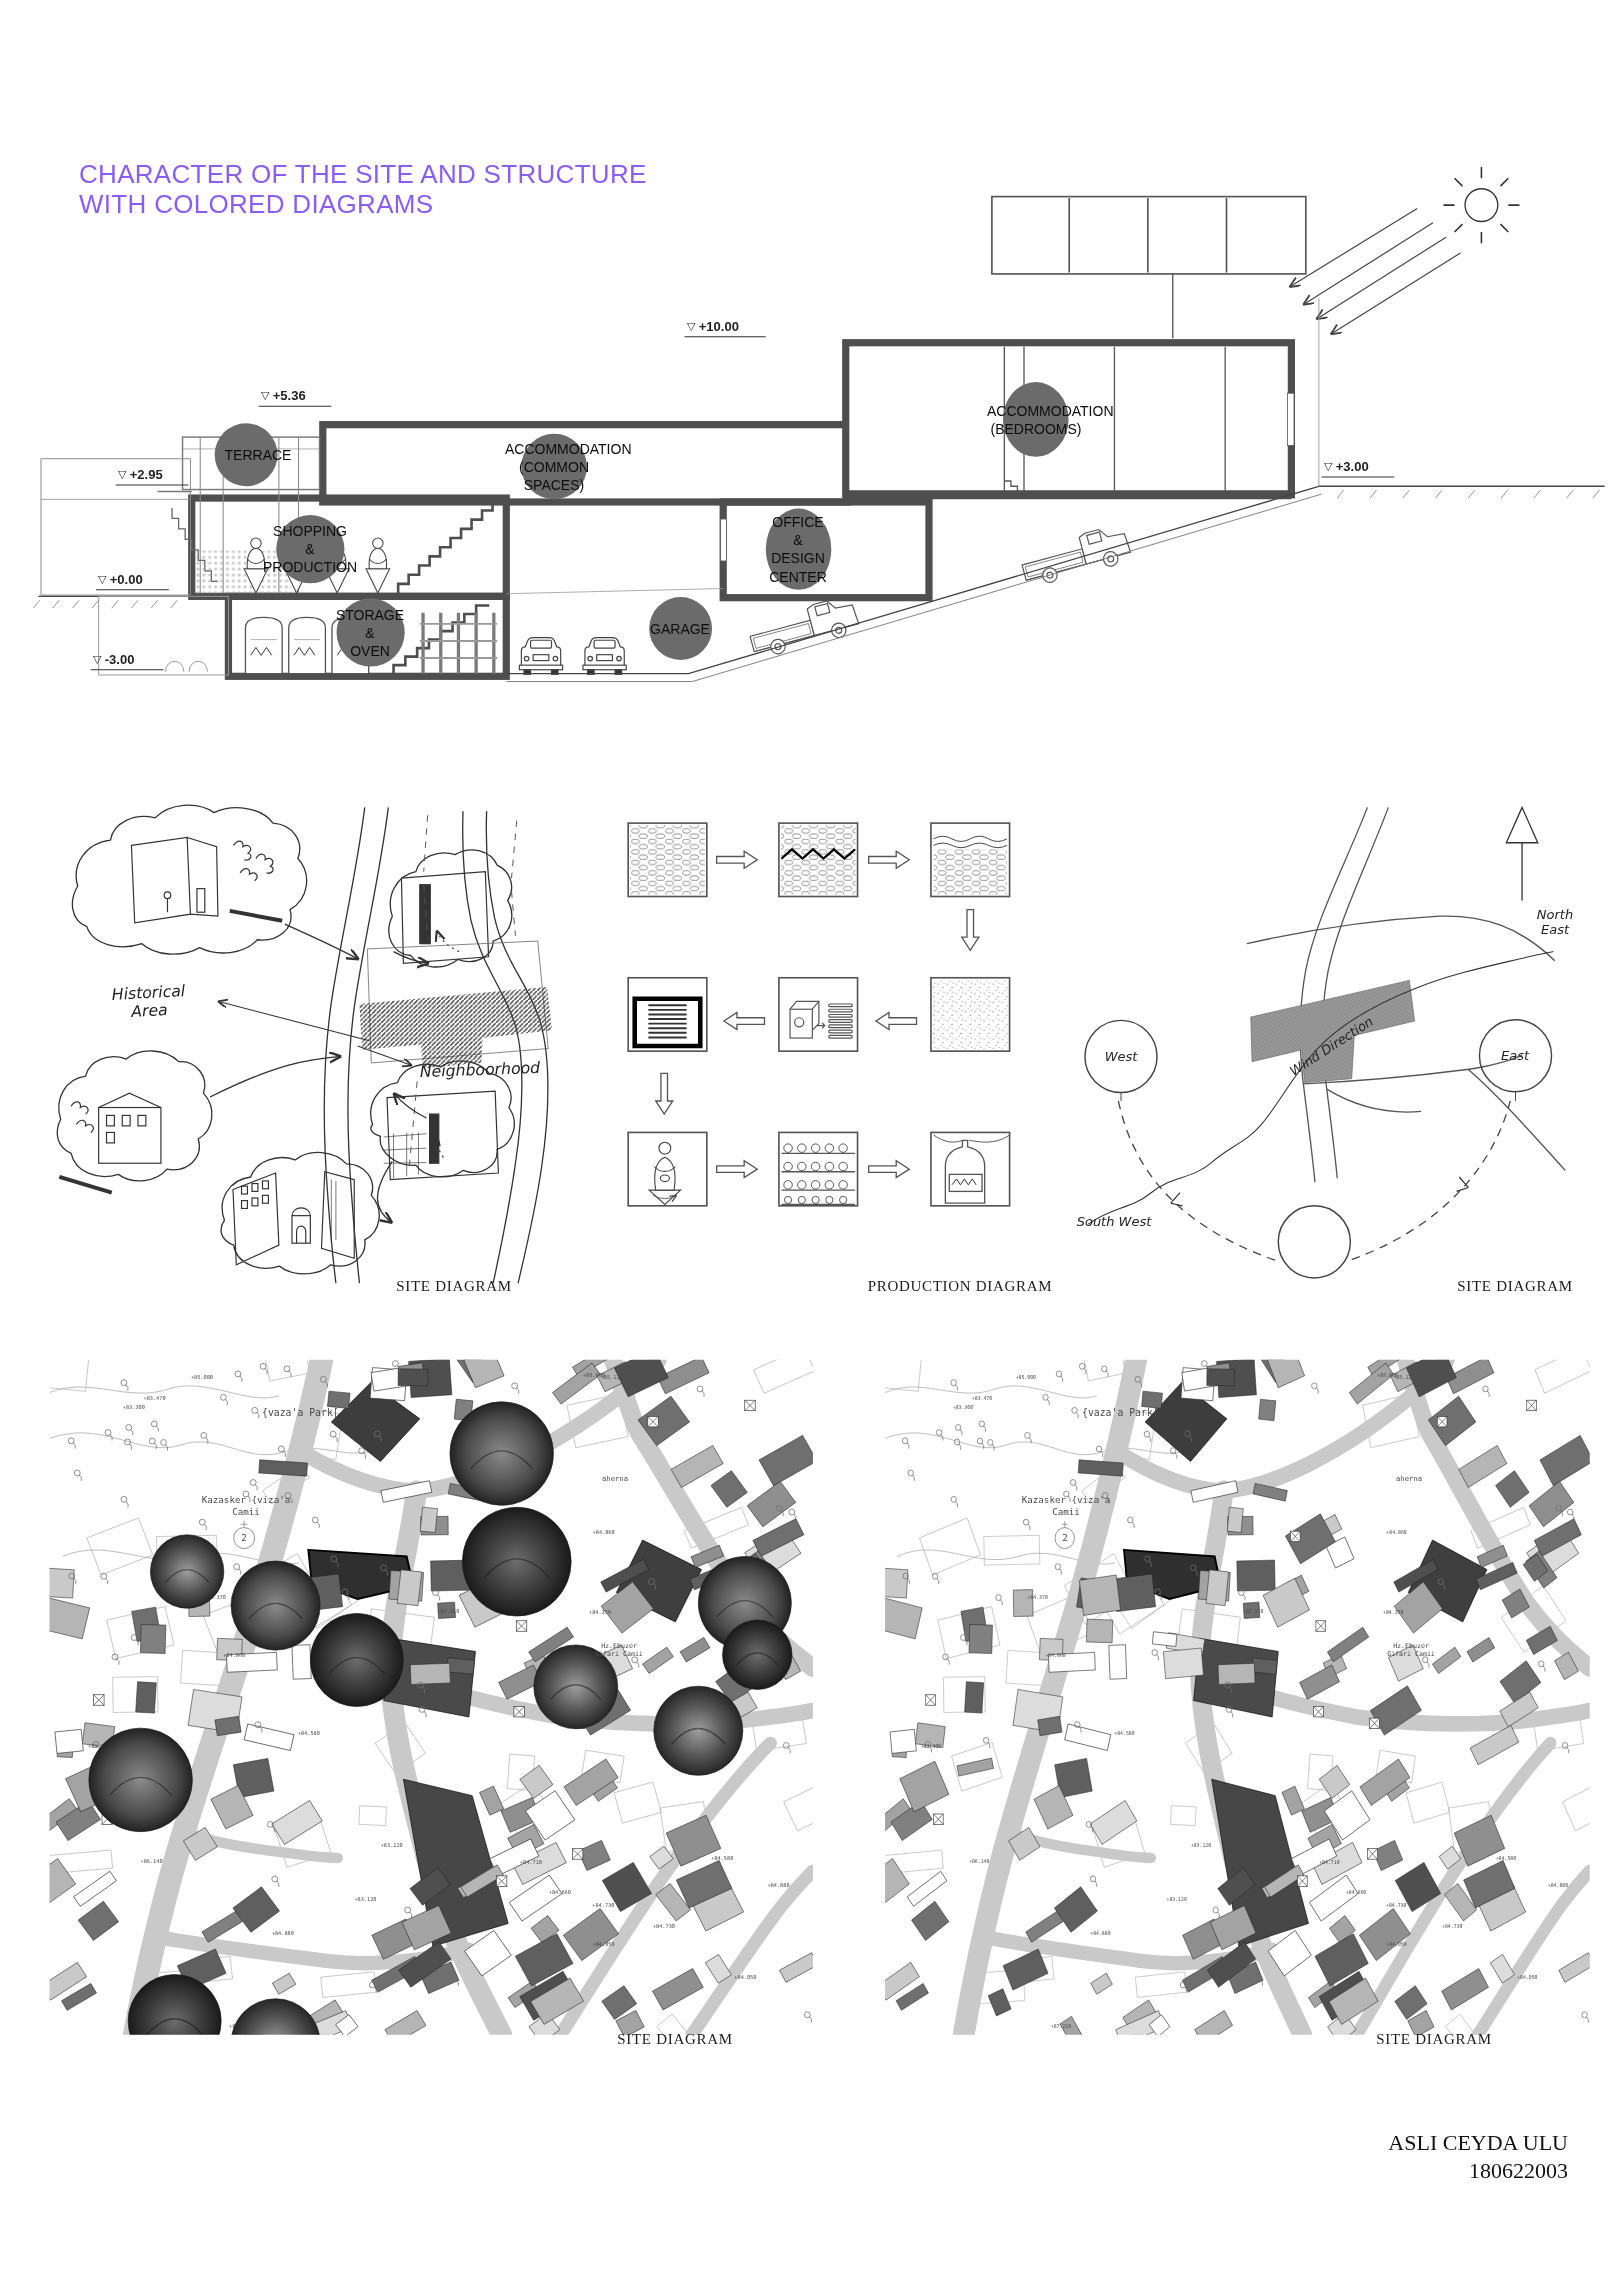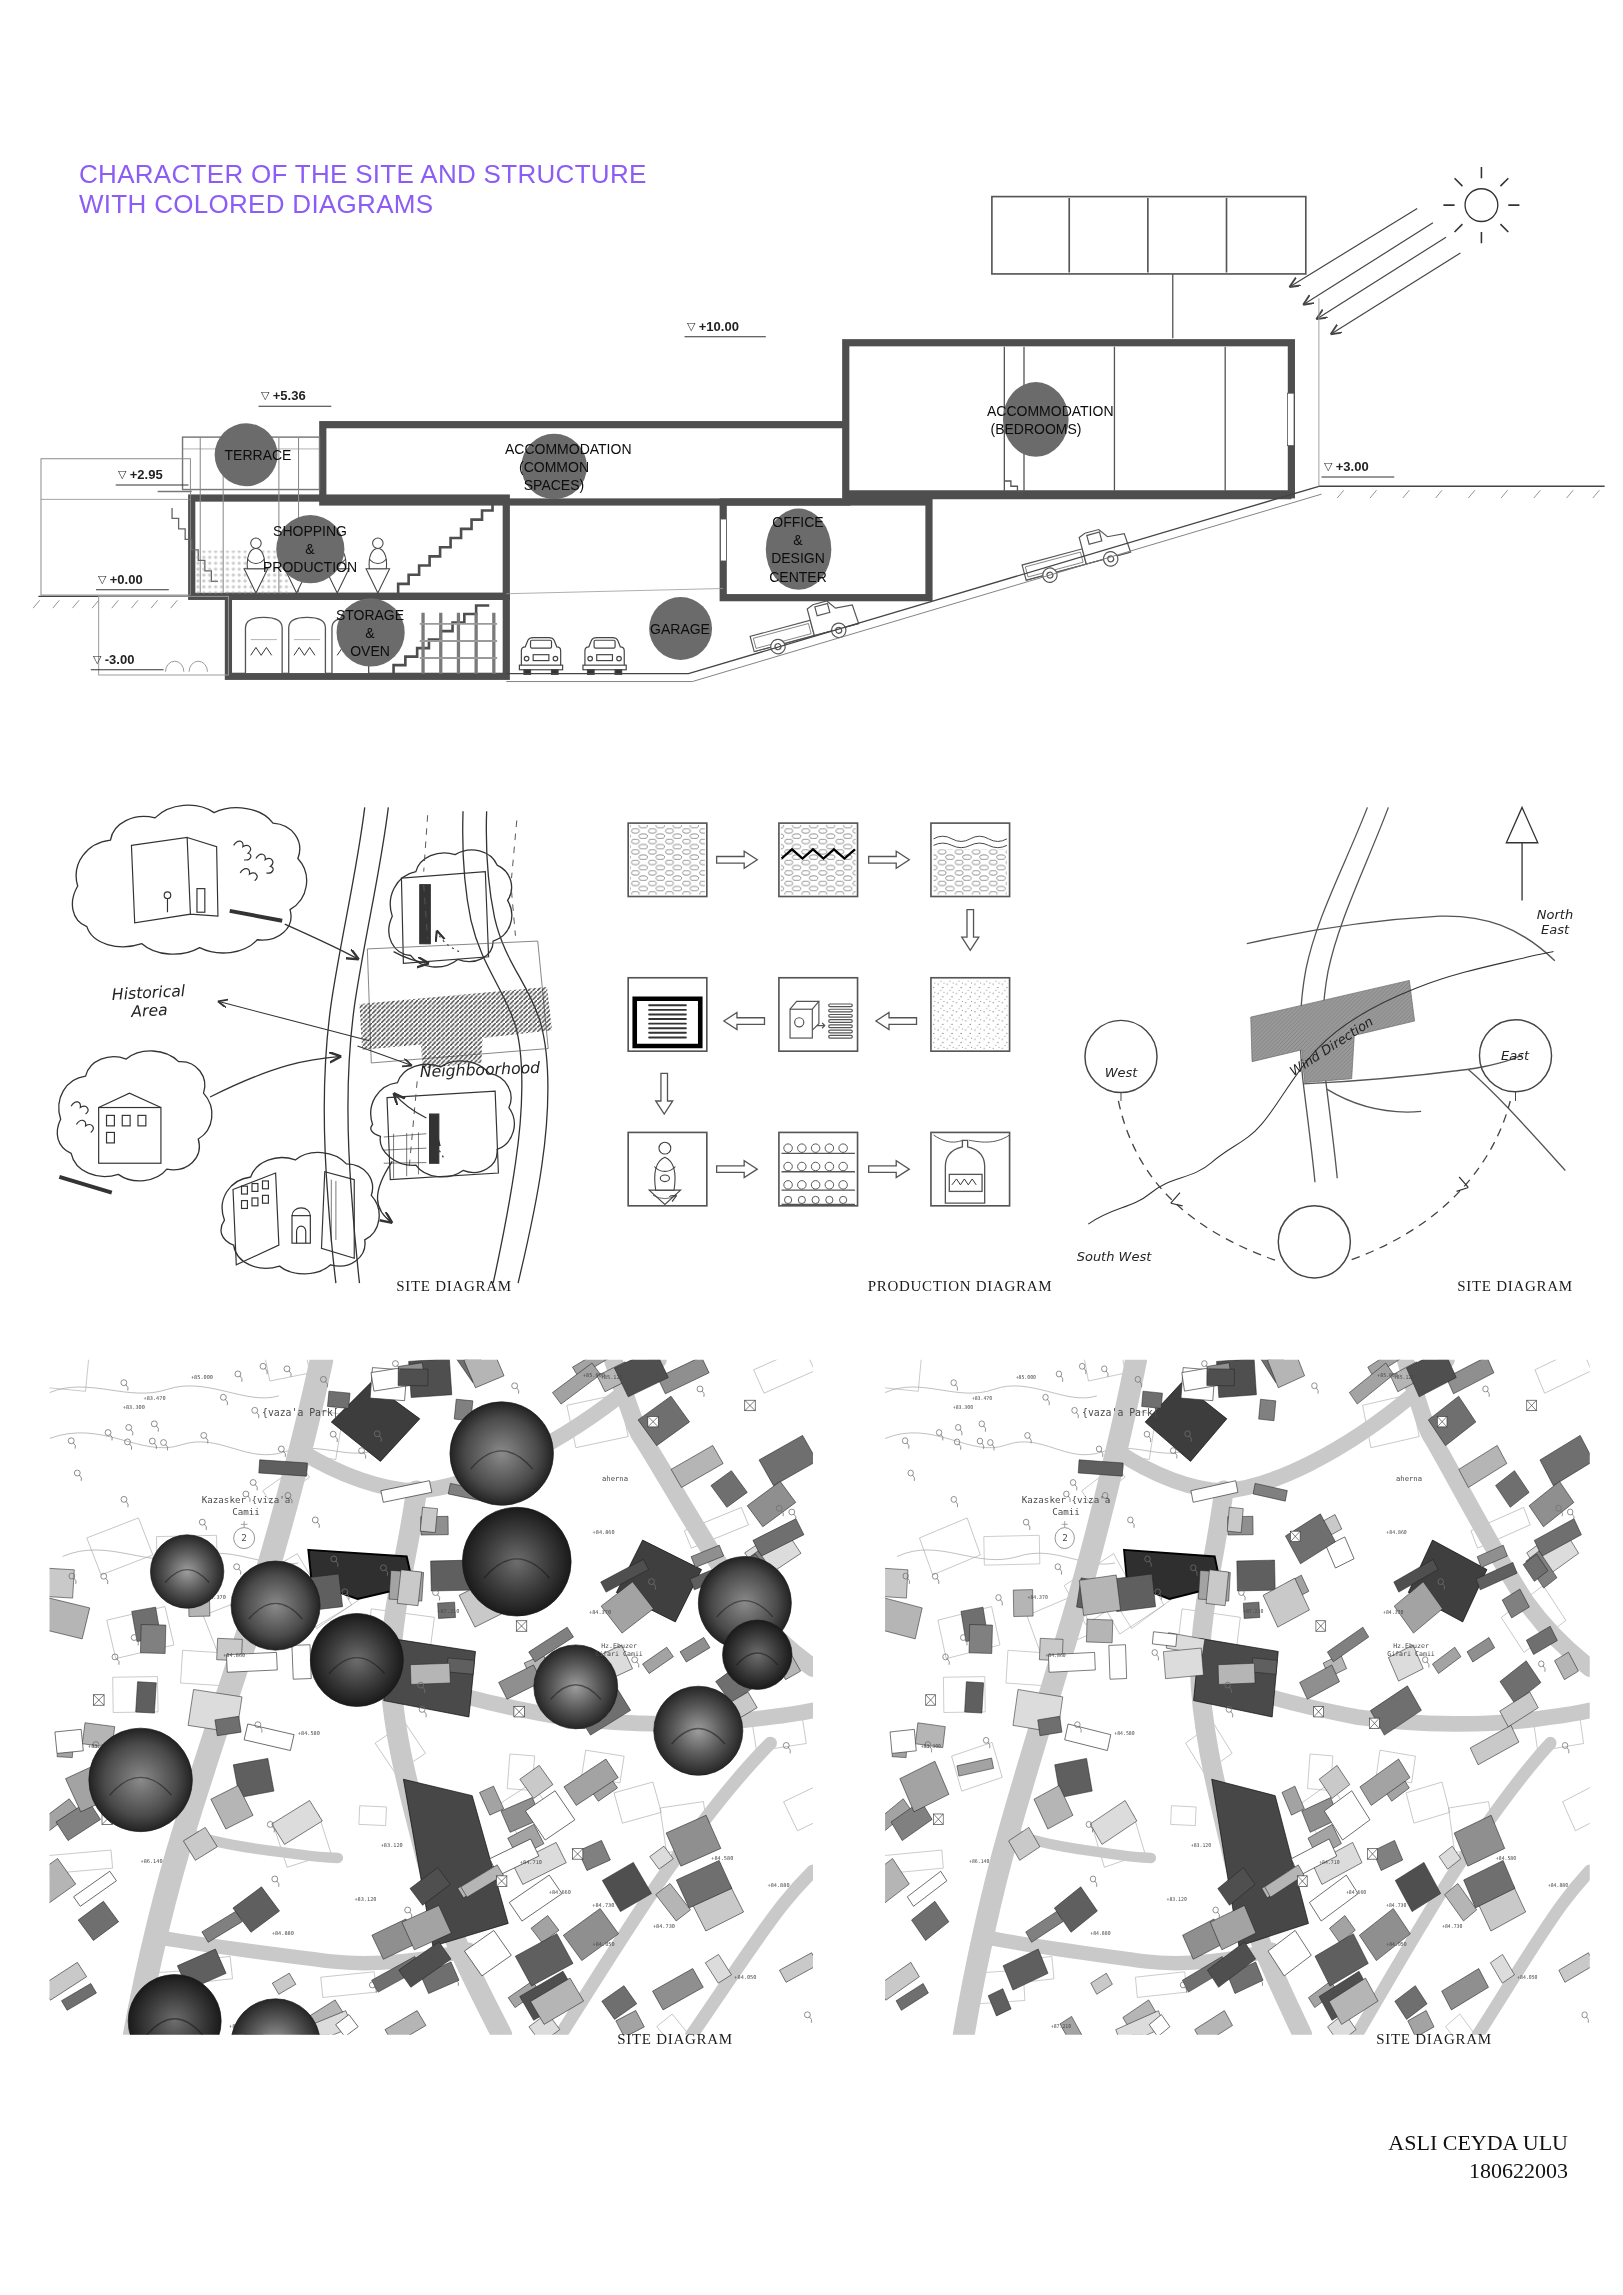--- a/index.html
+++ b/index.html
@@ -1177,25 +1177,25 @@
 DESIGN CENTER</div>
 <div class="ov ctr circle-label" style="left:370px;top:633px;">STORAGE
 &amp;
 OVEN</div>
 <div class="ov ctr circle-label" style="left:680px;top:629px;">GARAGE</div>
 
 <div class="ov ctr hand" style="left:149px;top:1002px;transform:translate(-50%,-50%) rotate(-3deg);">Historical
 Area</div>
 <div class="ov ctr hand" style="left:480px;top:1070px;transform:translate(-50%,-50%) rotate(-2deg);">Neighboorhood</div>
 
-<div class="ov ctr hand small" style="left:1121px;top:1057px;margin-top:16px;">West</div>
+<div class="ov ctr hand small" style="left:1121px;top:1057px;">West</div>
 <div class="ov ctr hand small" style="left:1515px;top:1056px;">East</div>
 <div class="ov ctr hand small" style="left:1555px;top:923px;">North
 East</div>
-<div class="ov ctr hand small" style="left:1114px;top:1222px;margin-top:35px;">South West</div>
+<div class="ov ctr hand small" style="left:1114px;top:1222px;">South West</div>
 <div class="ov ctr hand small" style="left:1332px;top:1047px;transform:translate(-50%,-50%) rotate(-33deg);">Wind Direction</div>
 
 <div class="ov ctr caption" style="left:454px;top:1286px;">SITE DIAGRAM</div>
 <div class="ov ctr caption" style="left:960px;top:1286px;">PRODUCTION DIAGRAM</div>
 <div class="ov ctr caption" style="left:1515px;top:1286px;">SITE DIAGRAM</div>
 <div class="ov ctr caption" style="left:675px;top:2039px;">SITE DIAGRAM</div>
 <div class="ov ctr caption" style="left:1434px;top:2039px;">SITE DIAGRAM</div>
 
 <div class="ov maplab" style="left:262px;top:1407px;font-size:9.8px;">{vaza'a  Park[</div>
 <div class="ov ctr maplab" style="left:246px;top:1505px;font-size:9.2px;">Kazasker  {viza'a

